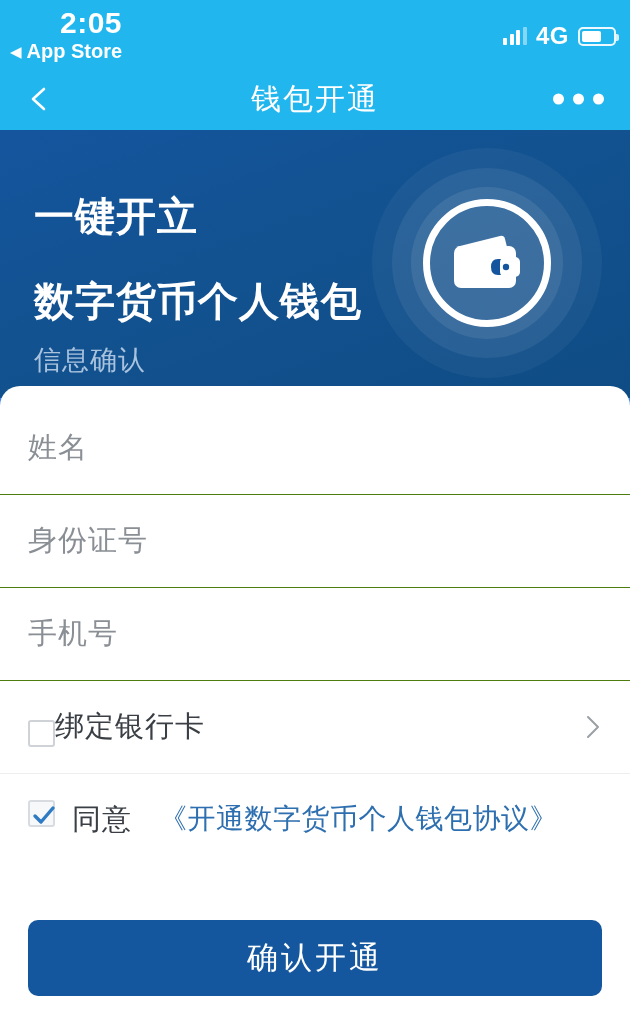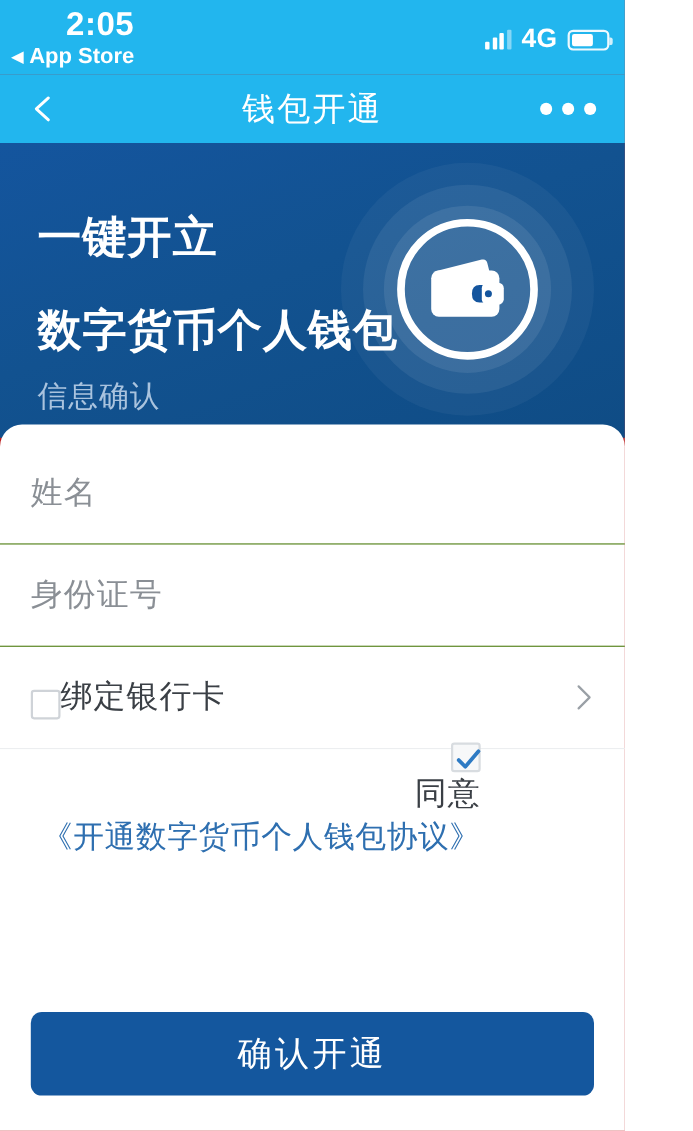--- a/index.html
+++ b/index.html
@@ -2,21 +2,21 @@
 <html><head>
 <meta charset="utf-8">
 <style>
   * { margin:0; padding:0; box-sizing:border-box; }
   html, body {
     width:630px; height:1028px;
     background:#ffffff;
     font-family:"Liberation Sans","DejaVu Sans",sans-serif;
     overflow:hidden;
   }
-  #screen { position:relative; width:568px; height:1028px; background:#b91c1c; }
+  #screen { position:relative; width:630px; height:1028px; background:#3b82f6; }
 
   
   .statusbar{
     position:relative; height:68px; background:#22B6EE; color:#fff;
   }
   .sb-time{
     position:absolute; left:60px; top:6px;
     font-size:30px; font-weight:bold; letter-spacing:0.5px;
   }
   .sb-back{
@@ -104,21 +104,21 @@
   .bank-hint{ font-size:26px; color:#7A8087; letter-spacing:1px; }
 
   .cbox{
     width:27px; height:27px; border:2px solid #CFD3D8; border-radius:3px;
     background:#fff; flex:none;
   }
   .cbox.checked{ border-color:#D8DCE0; background:#F7F8F9; position:relative; }
   .cbox.checked svg{ position:absolute; left:-1px; top:-2px; }
 
   .row-agree{ border-bottom:none; height:92px; }
-  .agree-left{ display:flex; align-items:flex-end; gap:0;flex-direction:column; }
+  .agree-left{ display:flex; align-items:flex-start; gap:17px; }
   .agree-label{ font-size:29px; color:#3A3F45; letter-spacing:1px; }
   .agree-link{ font-size:28px; color:#2E6FB0; letter-spacing:.5px; margin-left:10px; }
 
   .submit-wrap{ position:absolute; left:0; right:0; bottom:32px; padding:0 28px; }
   .submit{
     width:100%; height:76px; border:none; border-radius:10px;
     background:#14579E; color:#fff; font-size:31px; letter-spacing:3px;
     font-family:inherit; cursor:pointer;
   }
 </style>
@@ -186,20 +186,23 @@
   <div class="card">
 
     <div class="row">
       <span class="placeholder">姓名</span>
     </div>
 
     <div class="row">
       <span class="placeholder">身份证号</span>
     </div>
 
+    <div class="row">
+      <span class="placeholder">手机号</span>
+    </div>
 
     <div class="row row-bank">
       <div class="bank-left">
         <span class="cbox"></span>
         <span class="bank-label">绑定银行卡</span>
       </div>
       <div class="bank-right">
         <svg width="18" height="30" viewBox="0 0 18 30">
           <polyline points="4,5 14,15 4,25" fill="none" stroke="#9AA0A6" stroke-width="2" stroke-linecap="round" stroke-linejoin="round"></polyline>
         </svg>

